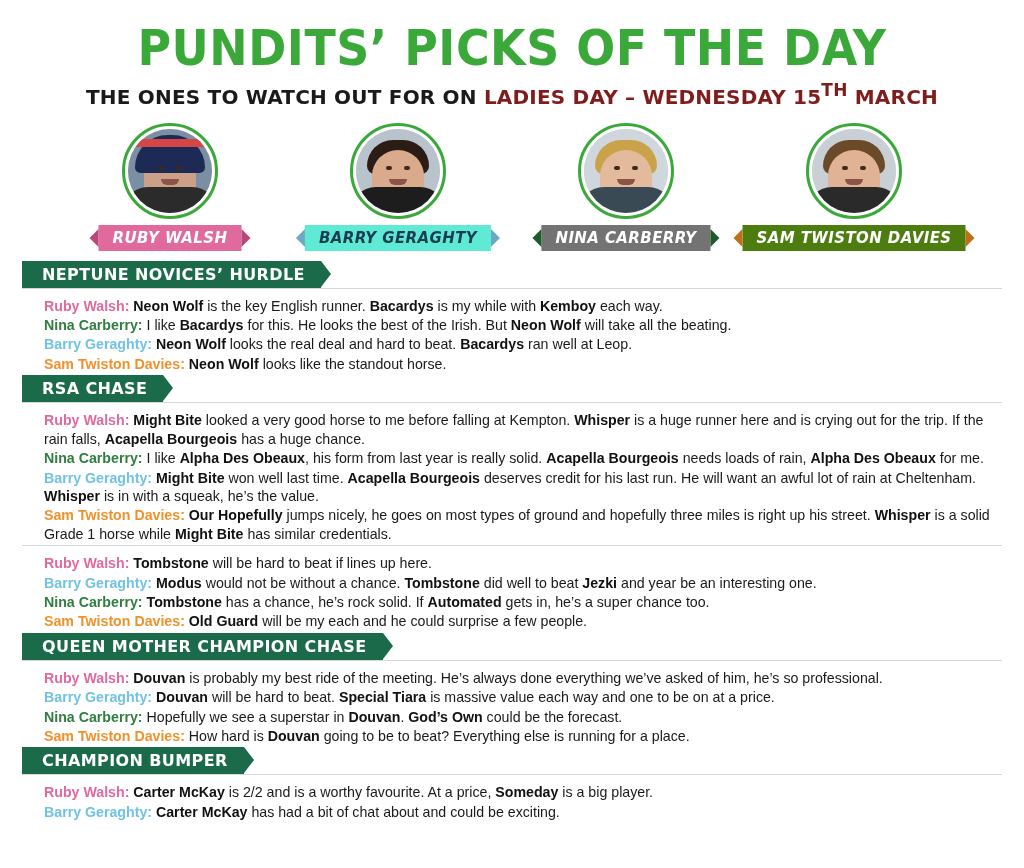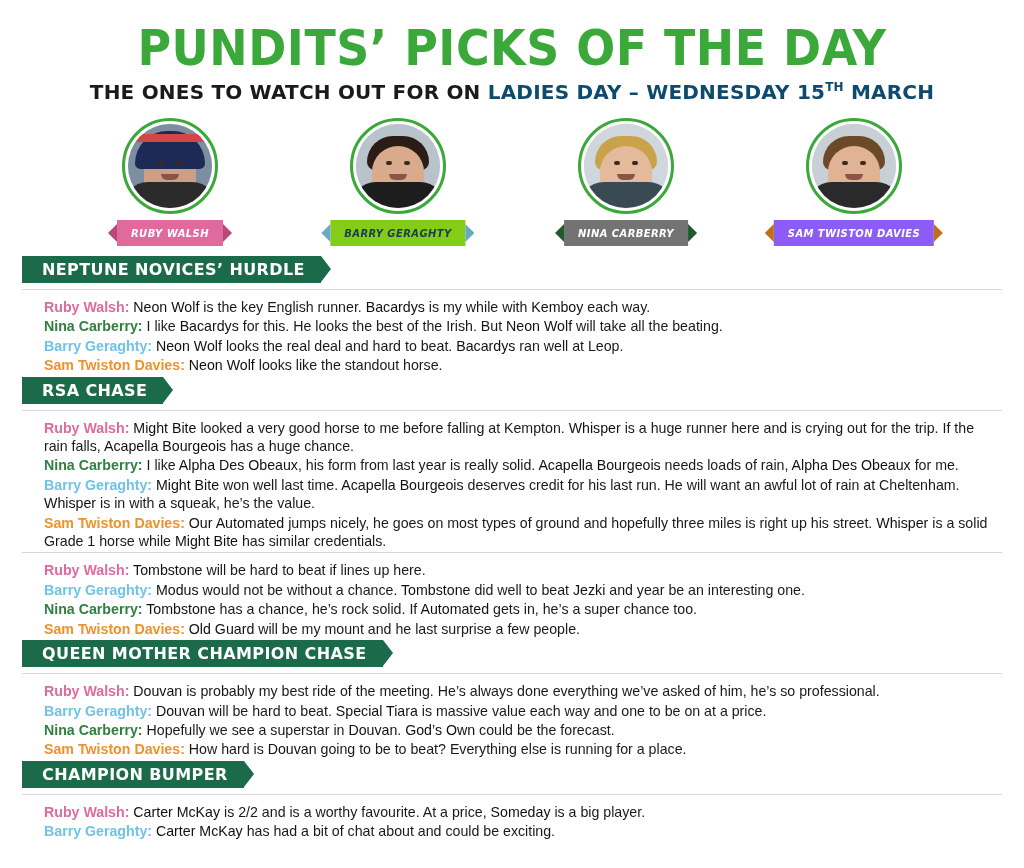--- a/index.html
+++ b/index.html
@@ -37,24 +37,24 @@
   }
   .sub-title {
     margin-top: 6px;
     font-size: 20px;
     font-weight: bold;
     color: #1a1a1a;
     font-family: "DejaVu Sans", sans-serif;
     letter-spacing: 0.2px;
   }
   .sub-title .green {
-    color: #0c4a6e;
+    color: #7f1d1d;
   }
   .sup {
-    font-size: 12px;
+    font-size: 17px;
     vertical-align: super;
   }
 
   
   .pundits {
     display: flex;
     justify-content: center;
     gap: 18px;
     margin-top: 14px;
   }
@@ -144,68 +144,67 @@
     position: absolute;
     left: 50%;
     bottom: 0;
     transform: translateX(-50%);
     height: 26px;
     display: flex;
     align-items: center;
     justify-content: center;
     padding: 0 14px;
     color: #ffffff;
-    font-size: 10px;
+    font-size: 15px;
     font-weight: bold;
     font-family: "DejaVu Sans", sans-serif;
     letter-spacing: 0.4px;
     white-space: nowrap;
     font-style: italic;
   }
   .ribbon::before, .ribbon::after {
     content: "";
     position: absolute;
     top: 4px;
     width: 0; height: 0;
     border-top: 9px solid transparent;
     border-bottom: 9px solid transparent;
   }
   .ribbon::before { left: -9px; }
   .ribbon::after  { right: -9px; }
   .ribbon.pink   { background: #e06a9e; }
   .ribbon.pink::before   { border-right: 9px solid #b8487a; }
   .ribbon.pink::after    { border-left: 9px solid #b8487a; }
-  .ribbon.blue   { background: #84cc16; color:#1b3d52; }
+  .ribbon.blue   { background: #5eead4; color:#1b3d52; }
   .ribbon.blue::before   { border-right: 9px solid #6aa9c6; }
   .ribbon.blue::after    { border-left: 9px solid #6aa9c6; }
   .ribbon.green  { background: #737373; }
   .ribbon.green::before  { border-right: 9px solid #1e5a2c; }
   .ribbon.green::after   { border-left: 9px solid #1e5a2c; }
-  .ribbon.orange { background: #8b5cf6; }
+  .ribbon.orange { background: #4d7c0f; }
   .ribbon.orange::before { border-right: 9px solid #c06e17; }
   .ribbon.orange::after  { border-left: 9px solid #c06e17; }
 
   
   .content {
     padding: 10px 22px 0 22px;
   }
   .race {
     margin-bottom: 2px;
   }
   .race-header {
     position: relative;
     display: inline-block;
     background: #1b6b4b;
     color: #ffffff;
     font-family: "DejaVu Sans", sans-serif;
     font-weight: bold;
     font-size: 16px;
     letter-spacing: 0.4px;
     padding: 4px 16px 4px 20px;
-    margin-bottom: 6px;
   }
   .race-header::after {
     content: "";
     position: absolute;
     right: -10px; top: 0;
     width: 0; height: 0;
     border-top: 13px solid transparent;
     border-bottom: 13px solid transparent;
     border-left: 10px solid #1b6b4b;
   }
@@ -219,21 +218,21 @@
   .line {
     font-size: 14.2px;
     line-height: 18.4px;
     margin-bottom: 1px;
   }
   .who { font-weight: bold; }
   .who.ruby { color: #e06a9e; }
   .who.barry { color: #6fc3e6; }
   .who.nina { color: #2f7f3f; }
   .who.sam { color: #f0922b; text-align: center; }
-  .line b { font-weight: normal; color: #111; }
+  .line b { font-weight: bold; color: #111; }
 </style>
 </head>
 <body>
 
 <div class="page">
 
   <div class="header">
     <div class="main-title">PUNDITS’ PICKS OF THE DAY</div>
     <div class="sub-title">
       <span>THE ONES TO WATCH OUT FOR ON </span><span class="green">LADIES DAY – WEDNESDAY 15</span><span class="green sup">TH</span><span class="green"> MARCH</span>
@@ -312,27 +311,27 @@
       <div class="race"><div class="race-header">NEPTUNE NOVICES’ HURDLE</div><div class="race-rule"></div><div class="lines">
           <div class="line"><span class="who ruby">Ruby Walsh:</span><span> </span><b>Neon Wolf</b><span> is the key English runner. </span><b>Bacardys</b><span> is my while with </span><b>Kemboy</b><span> each way.</span></div>
           <div class="line"><span class="who nina">Nina Carberry:</span><span> I like </span><b>Bacardys</b><span> for this. He looks the best of the Irish. But </span><b>Neon Wolf</b><span> will take all the beating.</span></div>
           <div class="line"><span class="who barry">Barry Geraghty:</span><span> </span><b>Neon Wolf</b><span> looks the real deal and hard to beat. </span><b>Bacardys</b><span> ran well at Leop.</span></div>
           <div class="line"><span class="who sam">Sam Twiston Davies:</span><span> </span><b>Neon Wolf</b><span> looks like the standout horse.</span></div>
         </div></div>
       <div class="race"><div class="race-header">RSA CHASE</div><div class="race-rule"></div><div class="lines">
           <div class="line"><span class="who ruby">Ruby Walsh:</span><span> </span><b>Might Bite</b><span> looked a very good horse to me before falling at Kempton. </span><b>Whisper</b><span> is a huge runner here and is crying out for the trip. If the rain falls, </span><b>Acapella Bourgeois</b><span> has a huge chance.</span></div>
           <div class="line"><span class="who nina">Nina Carberry:</span><span> I like </span><b>Alpha Des Obeaux</b><span>, his form from last year is really solid. </span><b>Acapella Bourgeois</b><span> needs loads of rain, </span><b>Alpha Des Obeaux</b><span> for me.</span></div>
           <div class="line"><span class="who barry">Barry Geraghty:</span><span> </span><b>Might Bite</b><span> won well last time. </span><b>Acapella Bourgeois</b><span> deserves credit for his last run. He will want an awful lot of rain at Cheltenham. </span><b>Whisper</b><span> is in with a squeak, he’s the value.</span></div>
-          <div class="line"><span class="who sam">Sam Twiston Davies:</span><span> </span><b>Our Automated</b><span> jumps nicely, he goes on most types of ground and hopefully three miles is right up his street. </span><b>Whisper</b><span> is a solid Grade 1 horse while </span><b>Might Bite</b><span> has similar credentials.</span></div>
+          <div class="line"><span class="who sam">Sam Twiston Davies:</span><span> </span><b>Our Hopefully</b><span> jumps nicely, he goes on most types of ground and hopefully three miles is right up his street. </span><b>Whisper</b><span> is a solid Grade 1 horse while </span><b>Might Bite</b><span> has similar credentials.</span></div>
         </div></div>
       <div class="race"><div class="race-rule"></div><div class="lines">
           <div class="line"><span class="who ruby">Ruby Walsh:</span><span> </span><b>Tombstone</b><span> will be hard to beat if lines up here.</span></div>
           <div class="line"><span class="who barry">Barry Geraghty:</span><span> </span><b>Modus</b><span> would not be without a chance. </span><b>Tombstone</b><span> did well to beat </span><b>Jezki</b><span> and year be an interesting one.</span></div>
           <div class="line"><span class="who nina">Nina Carberry:</span><span> </span><b>Tombstone</b><span> has a chance, he’s rock solid. If </span><b>Automated</b><span> gets in, he’s a super chance too.</span></div>
-          <div class="line"><span class="who sam">Sam Twiston Davies:</span><span> </span><b>Old Guard</b><span> will be my mount and he last surprise a few people.</span></div>
+          <div class="line"><span class="who sam">Sam Twiston Davies:</span><span> </span><b>Old Guard</b><span> will be my each and he could surprise a few people.</span></div>
         </div></div>
       <div class="race"><div class="race-header">QUEEN MOTHER CHAMPION CHASE</div><div class="race-rule"></div><div class="lines">
           <div class="line"><span class="who ruby">Ruby Walsh:</span><span> </span><b>Douvan</b><span> is probably my best ride of the meeting. He’s always done everything we’ve asked of him, he’s so professional.</span></div>
           <div class="line"><span class="who barry">Barry Geraghty:</span><span> </span><b>Douvan</b><span> will be hard to beat. </span><b>Special Tiara</b><span> is massive value each way and one to be on at a price.</span></div>
           <div class="line"><span class="who nina">Nina Carberry:</span><span> Hopefully we see a superstar in </span><b>Douvan</b><span>. </span><b>God’s Own</b><span> could be the forecast.</span></div>
           <div class="line"><span class="who sam">Sam Twiston Davies:</span><span> How hard is </span><b>Douvan</b><span> going to be to beat? Everything else is running for a place.</span></div>
         </div></div>
       <div class="race"><div class="race-header">CHAMPION BUMPER</div><div class="race-rule"></div><div class="lines">
           <div class="line"><span class="who ruby">Ruby Walsh:</span><span> </span><b>Carter McKay</b><span> is 2/2 and is a worthy favourite. At a price, </span><b>Someday</b><span> is a big player.</span></div>
           <div class="line"><span class="who barry">Barry Geraghty:</span><span> </span><b>Carter McKay</b><span> has had a bit of chat about and could be exciting.</span></div>

